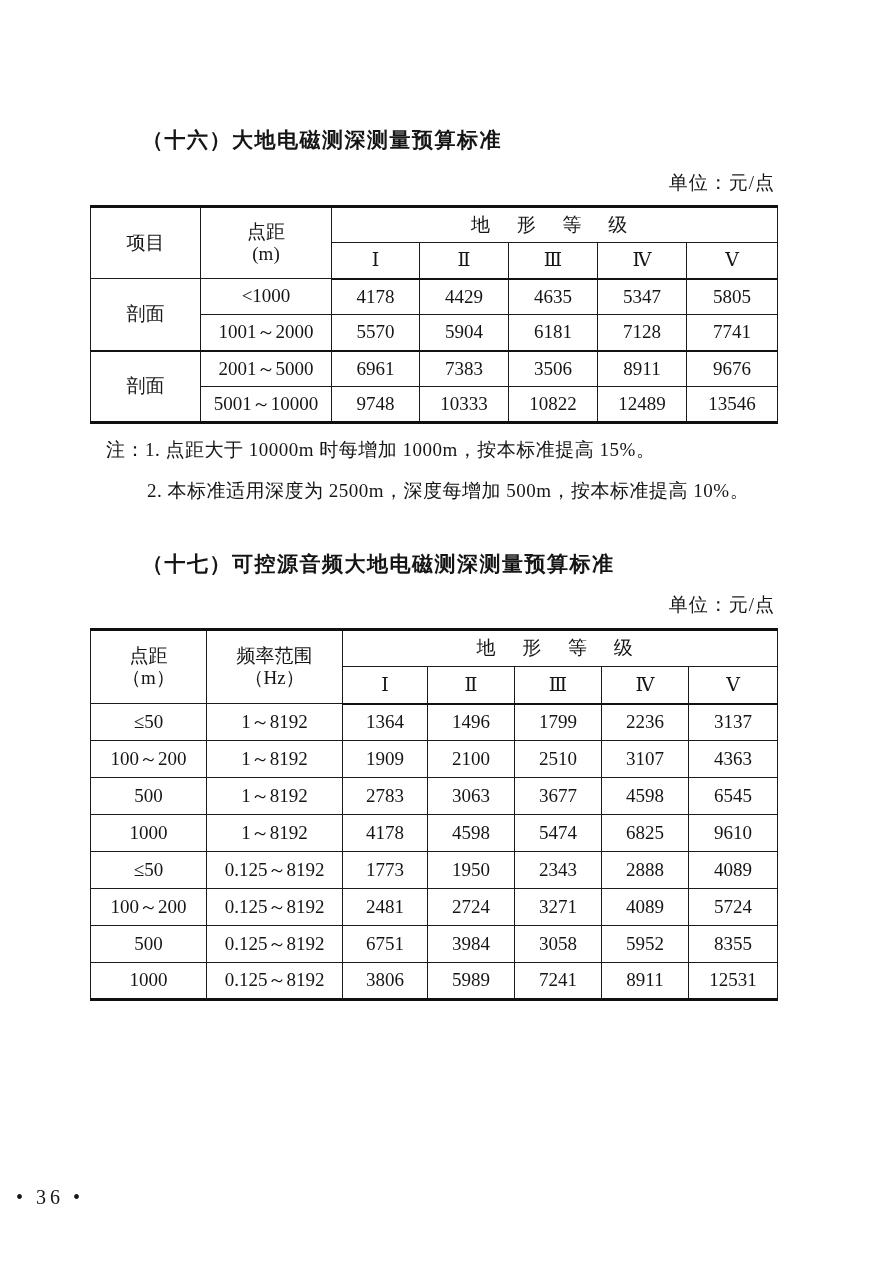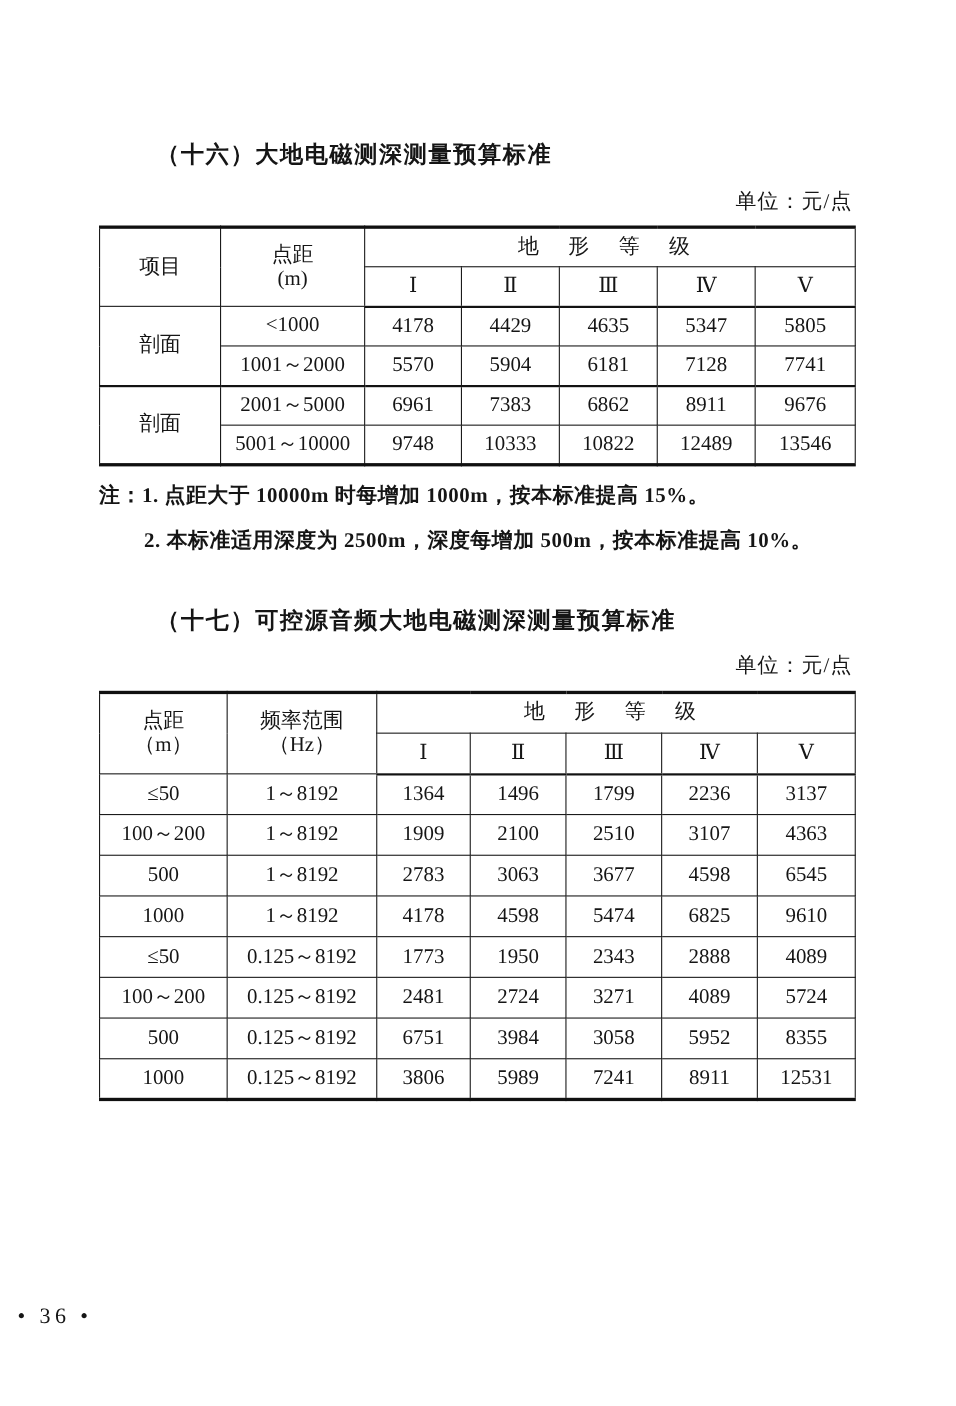--- a/index.html
+++ b/index.html
@@ -44,22 +44,22 @@
   .h-top  { height:40px; }
   .h-sub  { height:38px; }
   .h-sub2 { height:42px; }
   #table1 tbody tr { height:36px; }
   #table2 tbody tr { height:37px; }
 
   .terrain { letter-spacing:11px; }
   .two-line { line-height:1.15; }
 
   .notes {
-    position:absolute; left:0; top:437px; width:100%;
-    font-size:19px; letter-spacing:0.5px;font-weight:bold;
+    position:absolute; left:16px; top:437px; width:100%;
+    font-size:19px; letter-spacing:0.5px;
   }
   .note-line1 { margin-bottom:15px; }
   .note-line2 { padding-left:41px; }
 
   .page-number {
     position:absolute; left:16px; top:1186px;
     font-size:20px; letter-spacing:4px;
   }
 </style>
 </head>
@@ -111,21 +111,21 @@
         <td>5904</td>
         <td>6181</td>
         <td>7128</td>
         <td>7741</td>
       </tr>
       <tr class="grp-sep">
         <td rowspan="2">剖面</td>
         <td>2001～5000</td>
         <td>6961</td>
         <td>7383</td>
-        <td>6862</td>
+        <td>3506</td>
         <td>8911</td>
         <td>9676</td>
       </tr>
       <tr>
         <td>5001～10000</td>
         <td>9748</td>
         <td>10333</td>
         <td>10822</td>
         <td>12489</td>
         <td>13546</td>

